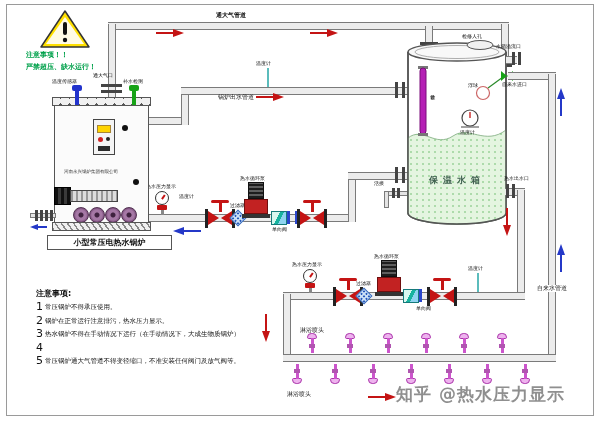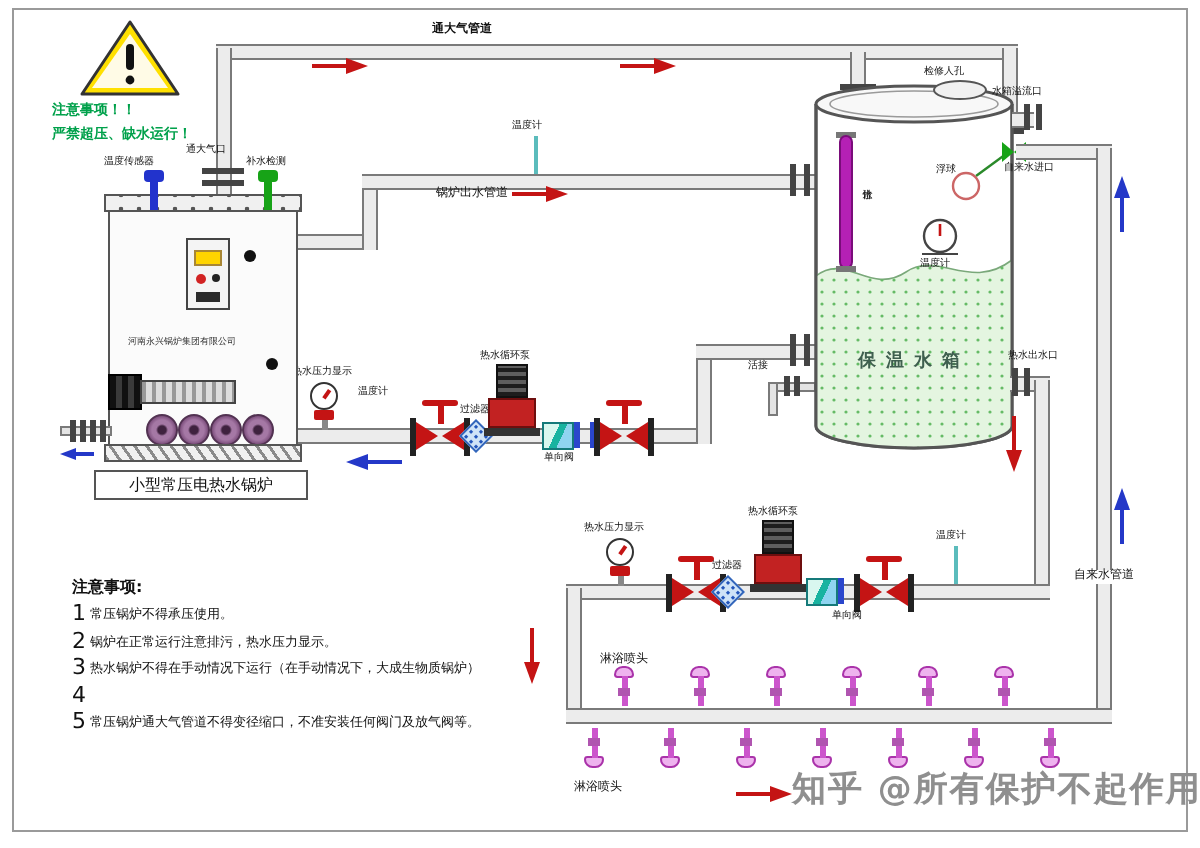--- a/index.html
+++ b/index.html
@@ -71,22 +71,22 @@
   .bwg{position:absolute;width:12px;height:10px;}
   .bwg i{position:absolute;display:block;width:0;height:0;}
   .bwg .l{left:0;top:0;border-top:5px solid transparent;border-bottom:5px solid transparent;border-left:6px solid #17a317;}
   .bwg .r{right:0;top:0;border-top:5px solid transparent;border-bottom:5px solid transparent;border-right:6px solid #17a317;}
   
   .b-rim{position:absolute;left:52px;top:97px;width:99px;height:9px;border:1px solid #555;background-color:#f0f0f0;box-sizing:border-box;
          background-image:radial-gradient(circle,#555 1px,transparent 1.3px);background-size:9px 100%;background-position:3px 3px;}
   .b-body{position:absolute;left:54px;top:105px;width:95px;height:121px;border:1px solid #555;background:#fbfbfb;box-sizing:border-box;}
   .b-hatch{position:absolute;left:52px;top:222px;width:99px;height:9px;border:1px solid #555;box-sizing:border-box;
            background:repeating-linear-gradient(55deg,#8a8a8a 0 1.5px,#f0f0f0 1.5px 5px);}
-  .b-name{position:absolute;left:47px;top:235px;width:107px;height:15px;border:1px solid #555;background:#fff;box-sizing:border-box;
-          font-size:8px;font-weight:normal;text-align:center;line-height:14px;}
+  .b-name{position:absolute;left:47px;top:235px;width:125px;height:15px;border:1px solid #555;background:#fff;box-sizing:border-box;
+          font-size:8px;font-weight:bold;text-align:center;line-height:14px;}
   .panel{position:absolute;left:93px;top:119px;width:22px;height:36px;border:1px solid #444;background:#f4f4f4;box-sizing:border-box;}
   .panel i{position:absolute;display:block;}
   .p-disp{left:3px;top:5px;width:14px;height:8px;background:#ffd400;border:1px solid #a88634;box-sizing:border-box;}
   .p-b1{left:4px;top:17px;width:5px;height:5px;background:#d12222;border-radius:50%;}
   .p-b2{left:12px;top:17px;width:4px;height:4px;background:#222;border-radius:50%;}
   .p-slot{left:4px;top:26px;width:12px;height:5px;background:#2a2a2a;}
   .dot{position:absolute;width:6px;height:6px;background:#111;border-radius:50%;}
   .heat-fl{position:absolute;left:54px;top:187px;width:17px;height:18px;background:repeating-linear-gradient(90deg,#101010 0 3px,#3a3a3a 3px 6px);border:1px solid #000;box-sizing:border-box;}
   .heat-tb{position:absolute;left:70px;top:190px;width:48px;height:12px;background:repeating-linear-gradient(90deg,#999 0 2px,#ddd 2px 5px);border:1px solid #444;box-sizing:border-box;}
   .pcirc{position:absolute;width:16px;height:16px;border-radius:50%;border:1.5px solid #523252;box-sizing:border-box;
@@ -432,14 +432,14 @@
       </div>
     <div class="note">
         <span class="n">4</span>
       </div>
     <div class="note">
         <span class="n">5</span>
         <span class="t">常压锅炉通大气管道不得变径缩口，不准安装任何阀门及放气阀等。</span>
       </div>
   </div>
 
-  <div class="wm">知乎 @所有保护不起作用</div>
+  <div class="wm">知乎 @热水压力显示</div>
 </div>
 
 </body></html>

